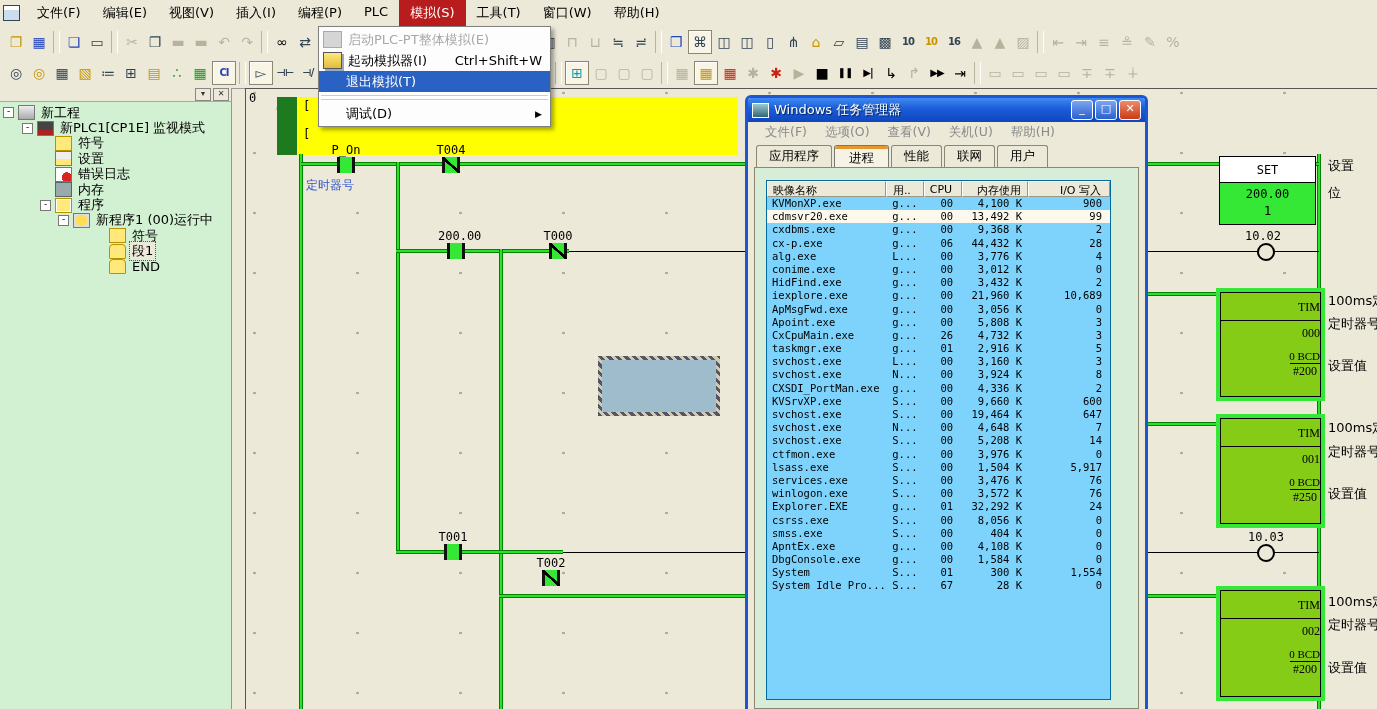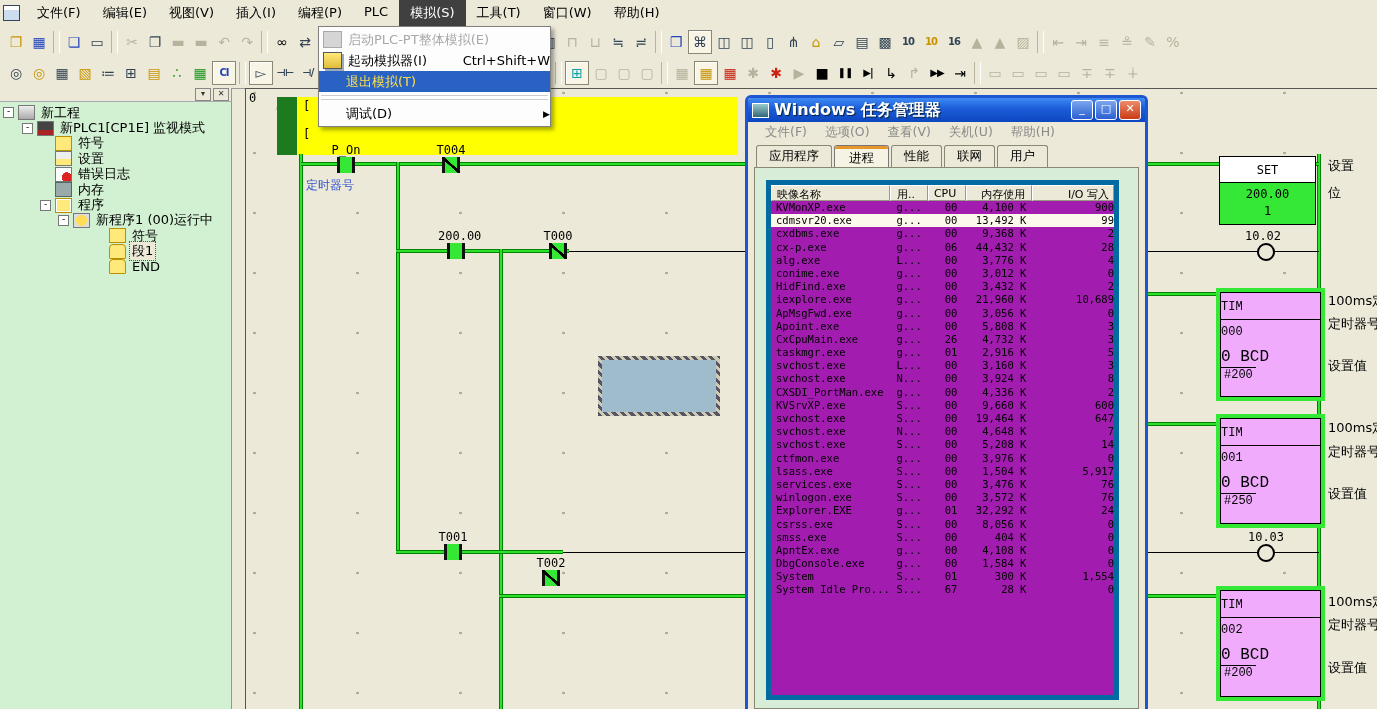--- a/index.html
+++ b/index.html
@@ -5,21 +5,21 @@
   html,body{margin:0;padding:0}
   body{width:1377px;height:709px;position:relative;overflow:hidden;
        background:#ece9d8;font-family:"DejaVu Sans",sans-serif;color:#000;font-size:13px}
   
   .menubar{position:absolute;left:0;top:0;width:1377px;height:26px;background:#ece9d8;
            border-bottom:1px solid #d4d0bd;display:flex;align-items:center}
   .mdiicon{width:15px;height:14px;margin:0 6px 0 3px;border:1px solid #345;
            background:linear-gradient(#fff 30%,#cde 31%)}
   .mb-items{display:flex;height:26px;align-items:stretch}
   .mb-item{padding:4px 11px 0 11px;cursor:default;white-space:nowrap}
-  .mb-item.active{background:#404040;color:#fff}
+  .mb-item.active{background:#b91c1c;color:#fff}
   
   .toolbar{position:absolute;left:0;width:1377px;display:flex;align-items:center;
            background:#ece9d8;padding-left:5px;gap:1px}
   .t1{top:26px;height:31px;border-bottom:1px solid #d8d4c0}
   .t2{top:57px;height:31px;border-bottom:1px solid #999}
   .tbtn{width:22px;height:22px;display:flex;align-items:center;justify-content:center;
         font-size:14px;color:#345;cursor:default;flex:none}
   .tbtn.num{font-size:10px;font-weight:bold;letter-spacing:-1px}
   .tbtn.sep{width:5px;height:22px;border-left:1px solid #b8b49e;border-right:1px solid #fff;margin:0 2px}
   .tbtn.dis{color:#b6b29c}
@@ -74,77 +74,77 @@
   .coil-label{position:absolute;width:50px;text-align:center;font-size:12px;font-family:"DejaVu Sans Mono",monospace}
   .selrect{position:absolute;left:352px;top:267px;width:114px;height:52px;border:4px solid transparent;
       background:linear-gradient(#9fbccd,#9fbccd) padding-box,
                  repeating-linear-gradient(45deg,#556 0 3px,#cfcab2 3px 6px) border-box}
   .setblk{position:absolute;left:973px;top:67px;width:95px;border:1px solid #000;background:#fff;
           text-align:center;font-family:"DejaVu Sans Mono",monospace;font-size:12px}
   .set-title{padding:6px 0 5px;border-bottom:1px solid #000}
   .set-body{background:#35e835;padding:3px 0 4px}
   .set-body div{line-height:17px}
   .tim{position:absolute;left:970px;width:101px;background:#35e835;padding:4px}
-  .tim-in{border:1px solid #000;background:#f0abfc;text-align:left;
-          font-family:Liberation Mono, monospace;font-size:12px;height:100%;box-sizing:border-box}
+  .tim-in{border:1px solid #000;background:#84cc16;text-align:right;
+          font-family:Liberation Serif, serif;font-size:12px;height:100%;box-sizing:border-box}
   .tim-title{padding:7px 0 5px;border-bottom:1px solid #000}
   .tim-num{padding:5px 0 2px}
-  .tim-bcd{padding-top:7px;font-size:16px}
+  .tim-bcd{padding-top:7px;font-size:11px}
   .tim-preset{display:inline-block;border-top:1px solid #000;margin-top:1px;padding:0 3px}
   .rlabel{position:absolute;left:1082px;width:50px;overflow:hidden;white-space:nowrap;font-size:13px}
   
   .dropdown{position:absolute;left:318px;top:26px;width:231px;background:#fdfdfd;z-index:60;
             border:1px solid #808080;box-shadow:3px 3px 4px rgba(0,0,0,.35);padding:2px 0}
-  .mitem{display:flex;align-items:center;height:21px;padding:0 0 0 4px;white-space:nowrap;cursor:default}
-  .mitem.hl{background:#2a62c4;color:#fde047}
+  .mitem{display:flex;align-items:center;height:21px;padding:0 8px 0 4px;white-space:nowrap;cursor:default}
+  .mitem.hl{background:#2a62c4;color:#ffffff}
   .mitem.dis{color:#a8a8a8}
   .mitem.sep{height:0;border-top:1px solid #ccc;margin:3px 2px;padding:0}
   .micon{width:17px;height:15px;margin-right:6px;flex:none}
   .ic-sim{background:linear-gradient(#ffe97a,#dfbd3a);border:1px solid #556;box-shadow:2px 2px 0 #9ab}
   .ic-simgray{background:#d5d5d5;border:1px solid #aaa}
   .ic-simerr{border:1px solid #556;background:
       radial-gradient(circle at 75% 78%,#d22 32%,transparent 33%),linear-gradient(#ffd 45%,#bcd 46%)}
   .mshort{margin-left:auto;padding-left:18px}
   .mshort:empty,.marrow:empty{display:none}
   .marrow{margin-left:auto;font-size:9px}
   
   .tm{position:absolute;left:745px;top:95px;width:403px;height:614px;z-index:40;box-sizing:border-box;
       background:#ece9d8;border:3px solid #1e55d0;border-bottom:0;border-radius:6px 6px 0 0}
   .tm-title{height:24px;background:linear-gradient(180deg,#3e8af2,#1c5cd8 45%,#0d47c0);
             display:flex;align-items:center;padding:0 4px;border-radius:3px 3px 0 0}
   .tm-icon{width:15px;height:13px;border:1px solid #fff;background:linear-gradient(#9cc,#367);margin-right:5px}
-  .tm-title-text{color:#fff;font-weight:bold;font-size:16px;flex:1;
+  .tm-title-text{color:#fff;font-weight:normal;font-size:13px;flex:1;
                  text-shadow:1px 1px 1px #024}
   .tm-btn{width:20px;height:18px;margin-left:2px;border:1px solid #fff;border-radius:3px;
           background:linear-gradient(#7ba6ef,#2a5fd0);color:#fff;font-size:11px;line-height:16px;
           text-align:center;cursor:default}
   .tm-btn.close{background:linear-gradient(#ec8b6c,#ca3c14)}
   .tm-menu{height:20px;display:flex;align-items:center;padding-left:8px;gap:0;color:#8a8a8a}
   .tm-menu span{padding:0 9px;font-size:12.5px;cursor:default}
   .tabstrip{display:flex;height:22px;padding-left:8px;position:relative;top:3px}
   .tab{border:1px solid #8a8772;border-bottom:0;border-radius:3px 3px 0 0;background:#ece9d8;
        padding:2px 12px 3px;margin-right:2px;font-size:12.5px;cursor:default;position:relative}
   .tab.active{background:#f6f3e4;padding:4px 14px 5px;border-color:#777;z-index:2}
   .tab.active::before{content:"";position:absolute;left:0;top:0;right:0;height:3px;
        background:#e6972c;border-radius:3px 3px 0 0}
   .tm-page{position:absolute;left:6px;right:6px;top:69px;bottom:0;border:1px solid #8a8772;
            background:#d8edd8}
-  .ptable{position:absolute;left:11px;top:12px;width:343px;bottom:8px;border:5px solid #0369a1;
-          background:#a21caf;font-size:11px;overflow:hidden}
+  .ptable{position:absolute;left:11px;top:12px;width:343px;bottom:8px;border:1px solid #0369a1;
+          background:#7dd3fc;font-size:11px;overflow:hidden}
   .phead{display:flex;height:16px}
   .phcell{background:#ece9d8;border:1px solid;border-color:#fff #9a9783 #9a9783 #fff;
           box-sizing:border-box;padding:1px 4px;white-space:nowrap;overflow:hidden;cursor:default}
   .trow{display:flex;height:13.2px;line-height:13.2px;white-space:nowrap;cursor:default}
   .trow.hl{background:#fcf9ec}
   .trow span{box-sizing:border-box}
   .c-name{width:127px;padding-left:5px;overflow:hidden}
   .c-user{width:40px;padding-left:6px}
   .c-cpu{width:40px;text-align:right;padding-right:9px}
   .c-mem{width:70px;text-align:right;padding-right:6px}
-  .c-io{width:87px;text-align:right;}
+  .c-io{width:87px;text-align:right;padding-right:8px}
   .mono{font-family:"DejaVu Sans Mono",monospace;font-size:10.5px}
 </style>
 </head>
 <body>
 
 <div class="app">
 
   <div class="menubar">
     <span class="mdiicon"></span>
     <div class="mb-items">

